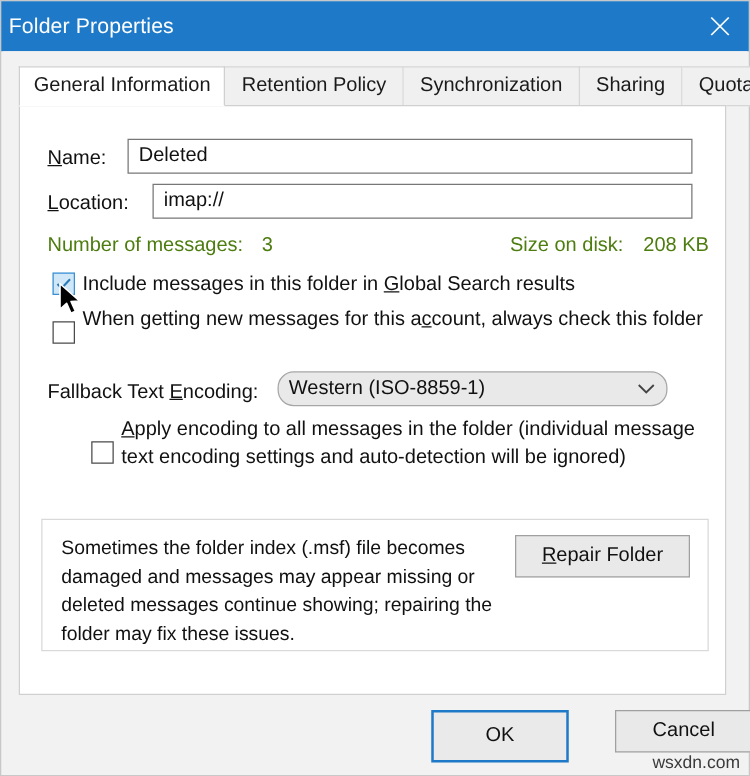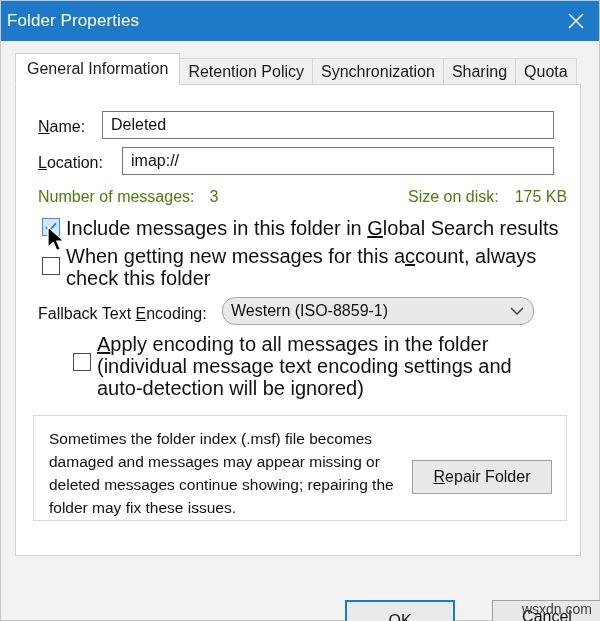--- a/index.html
+++ b/index.html
@@ -67,28 +67,28 @@
     position: absolute;
     left: 13px;
     top: 12px;
     width: 566px;
     height: 32px;
     display: flex;
     align-items: flex-end;
     box-sizing: border-box;
   }
   .tab {
-    height: 27px;
+    height: 32px;
     box-sizing: border-box;
     background: #f0f0f0;
     border: 1px solid #d6d6d6;
     border-left: none;
     display: flex;
     align-items: center;
-    padding: 0 8px;
+    padding: 0 13px;
     font-size: 16px;
     color: #1a1a1a;
     white-space: nowrap;
   }
   .tab:first-child { border-left: 1px solid #d6d6d6; margin-top: 28px; }
   .tab.active {
     height: 32px;
     background: #ffffff;
     border: 1px solid #d0d0d0;
     border-bottom: 1px solid #ffffff;
@@ -147,21 +147,21 @@
     background: #ffffff;
     border: 1px solid #4a4a4a;
   }
   .cb-box.checked {
     background: #cfe7f7;
     border: 1px solid #3b8fd4;
   }
   .cb-box.checked svg { display: block; }
   .cb-text {
     position: absolute;
-    font-size: 20px;
+    font-size: 16px;
     color: #111111;
     line-height: 22px;
   }
 
   
   .combo {
     position: absolute;
     box-sizing: border-box;
     background: #e9e9e9;
     border: 1px solid #a6a6a6;
@@ -193,21 +193,20 @@
   .btn {
     position: absolute;
     box-sizing: border-box;
     background: #e9e9e9;
     border: 1px solid #a0a0a0;
     display: flex;
     align-items: center;
     justify-content: center;
     font-size: 16px;
     color: #111111;
-    margin-top: 32px;
   }
   .btn.default {
     border: 2px solid #1e7ac8;
     background: #eaeaea;
   }
 
   
   .footer {
     position: absolute;
     left: 1px;
@@ -285,21 +284,21 @@
       </div>
 
       <div class="info" style="left:22px; top:103px;">
         <span>Number of messages:</span>
         <span style="display:inline-block;width:6px;"></span>
         <span>3</span>
       </div>
       <div class="info" style="left:392px; top:103px;">
         <span>Size on disk:</span>
         <span style="display:inline-block;width:7px;"></span>
-        <span>175 KB</span>
+        <span>208 KB</span>
       </div>
 
       <div class="cb-box checked" style="left:26px; top:133px;">
         <svg width="16" height="16" viewBox="0 0 16 16" aria-hidden="true">
           <polyline points="3,8.2 6.3,11.6 13,4.4" fill="none" stroke="#2a7ab8" stroke-width="1.7"></polyline>
         </svg>
       </div>
       <div class="cb-text" style="left:50px; top:132px; width:500px;"><span>Include messages in this folder in </span><u class="acc">G</u><span>lobal Search results</span></div>
 
       <div class="cb-box" style="left:26px; top:172px;"></div>

